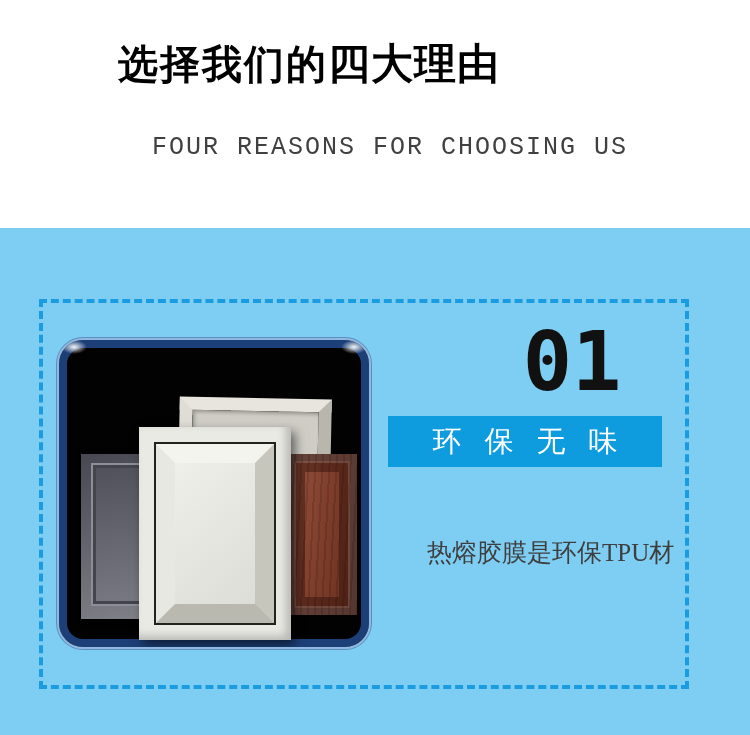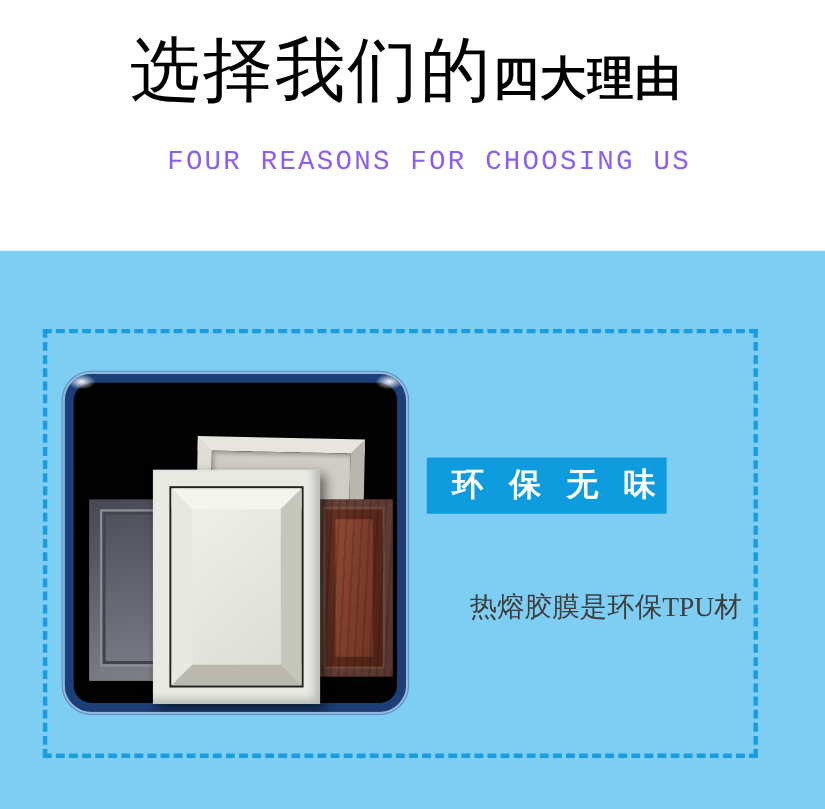--- a/index.html
+++ b/index.html
@@ -25,39 +25,39 @@
   .title {
     position: absolute;
     left: 118px; top: 32px;
     white-space: nowrap;
     font-weight: normal;
     color: var(--title-text);
     line-height: 64px;
   }
   .t-reg {
     font-family: "Liberation Serif", serif;
-    font-size: 64px;
-    font-weight: 400;
+    font-size: 40px;
+    font-weight: 700;
     letter-spacing: 2px;
     text-align: right;
   }
   .t-bold {
     font-family: "Liberation Sans", sans-serif;
     font-size: 42px;
     font-weight: 900;
     letter-spacing: 1px;
     margin-top: 35px;
   }
   .subtitle {
     position: absolute;
     left: 152px; top: 133px;
     font-family: "Liberation Mono", monospace;
     font-size: 25px;
     letter-spacing: 2px;
-    color: #8b5cf6;
+    color: #404040;
     white-space: nowrap;
   }
 
   
   .blue-section {
     position: absolute;
     left: 0; top: 228px;
     width: 750px; height: 507px;
     background: var(--section-bg);
   }
@@ -172,25 +172,25 @@
     text-align: center;
     font-family: "DejaVu Sans Mono", monospace;
     font-size: 82px;
     font-weight: bold;
     line-height: 1;
     color: var(--number-text);
   }
   .badge {
     position: absolute;
     left: 388px; top: 188px;
-    width: 218px; height: 51px;
+    width: 274px; height: 51px;
     background: var(--badge-bg);
     color: var(--badge-text);
     font-size: 29px;
-    font-weight: bold;
+    font-weight: normal;
     letter-spacing: 23px;
     text-indent: 23px;
     line-height: 51px;
     text-align: center;
     white-space: nowrap;
     font-family: "Liberation Sans", sans-serif;
   }
   .body-text {
     position: absolute;
     left: 377px; top: 256px;
@@ -229,20 +229,21 @@
       </div>
       <div class="door door-front">
         <div class="front-line">
           <div class="front-bevel">
             <div class="front-panel"></div>
           </div>
         </div>
       </div>
     </div>
 
+    <div class="num">01</div>
 
     <div class="badge">环保无味</div>
 
     <div class="body-text">
       <div class="line">热熔胶膜是环保TPU材</div>
     </div>
 
   </section>
 </div>
 

